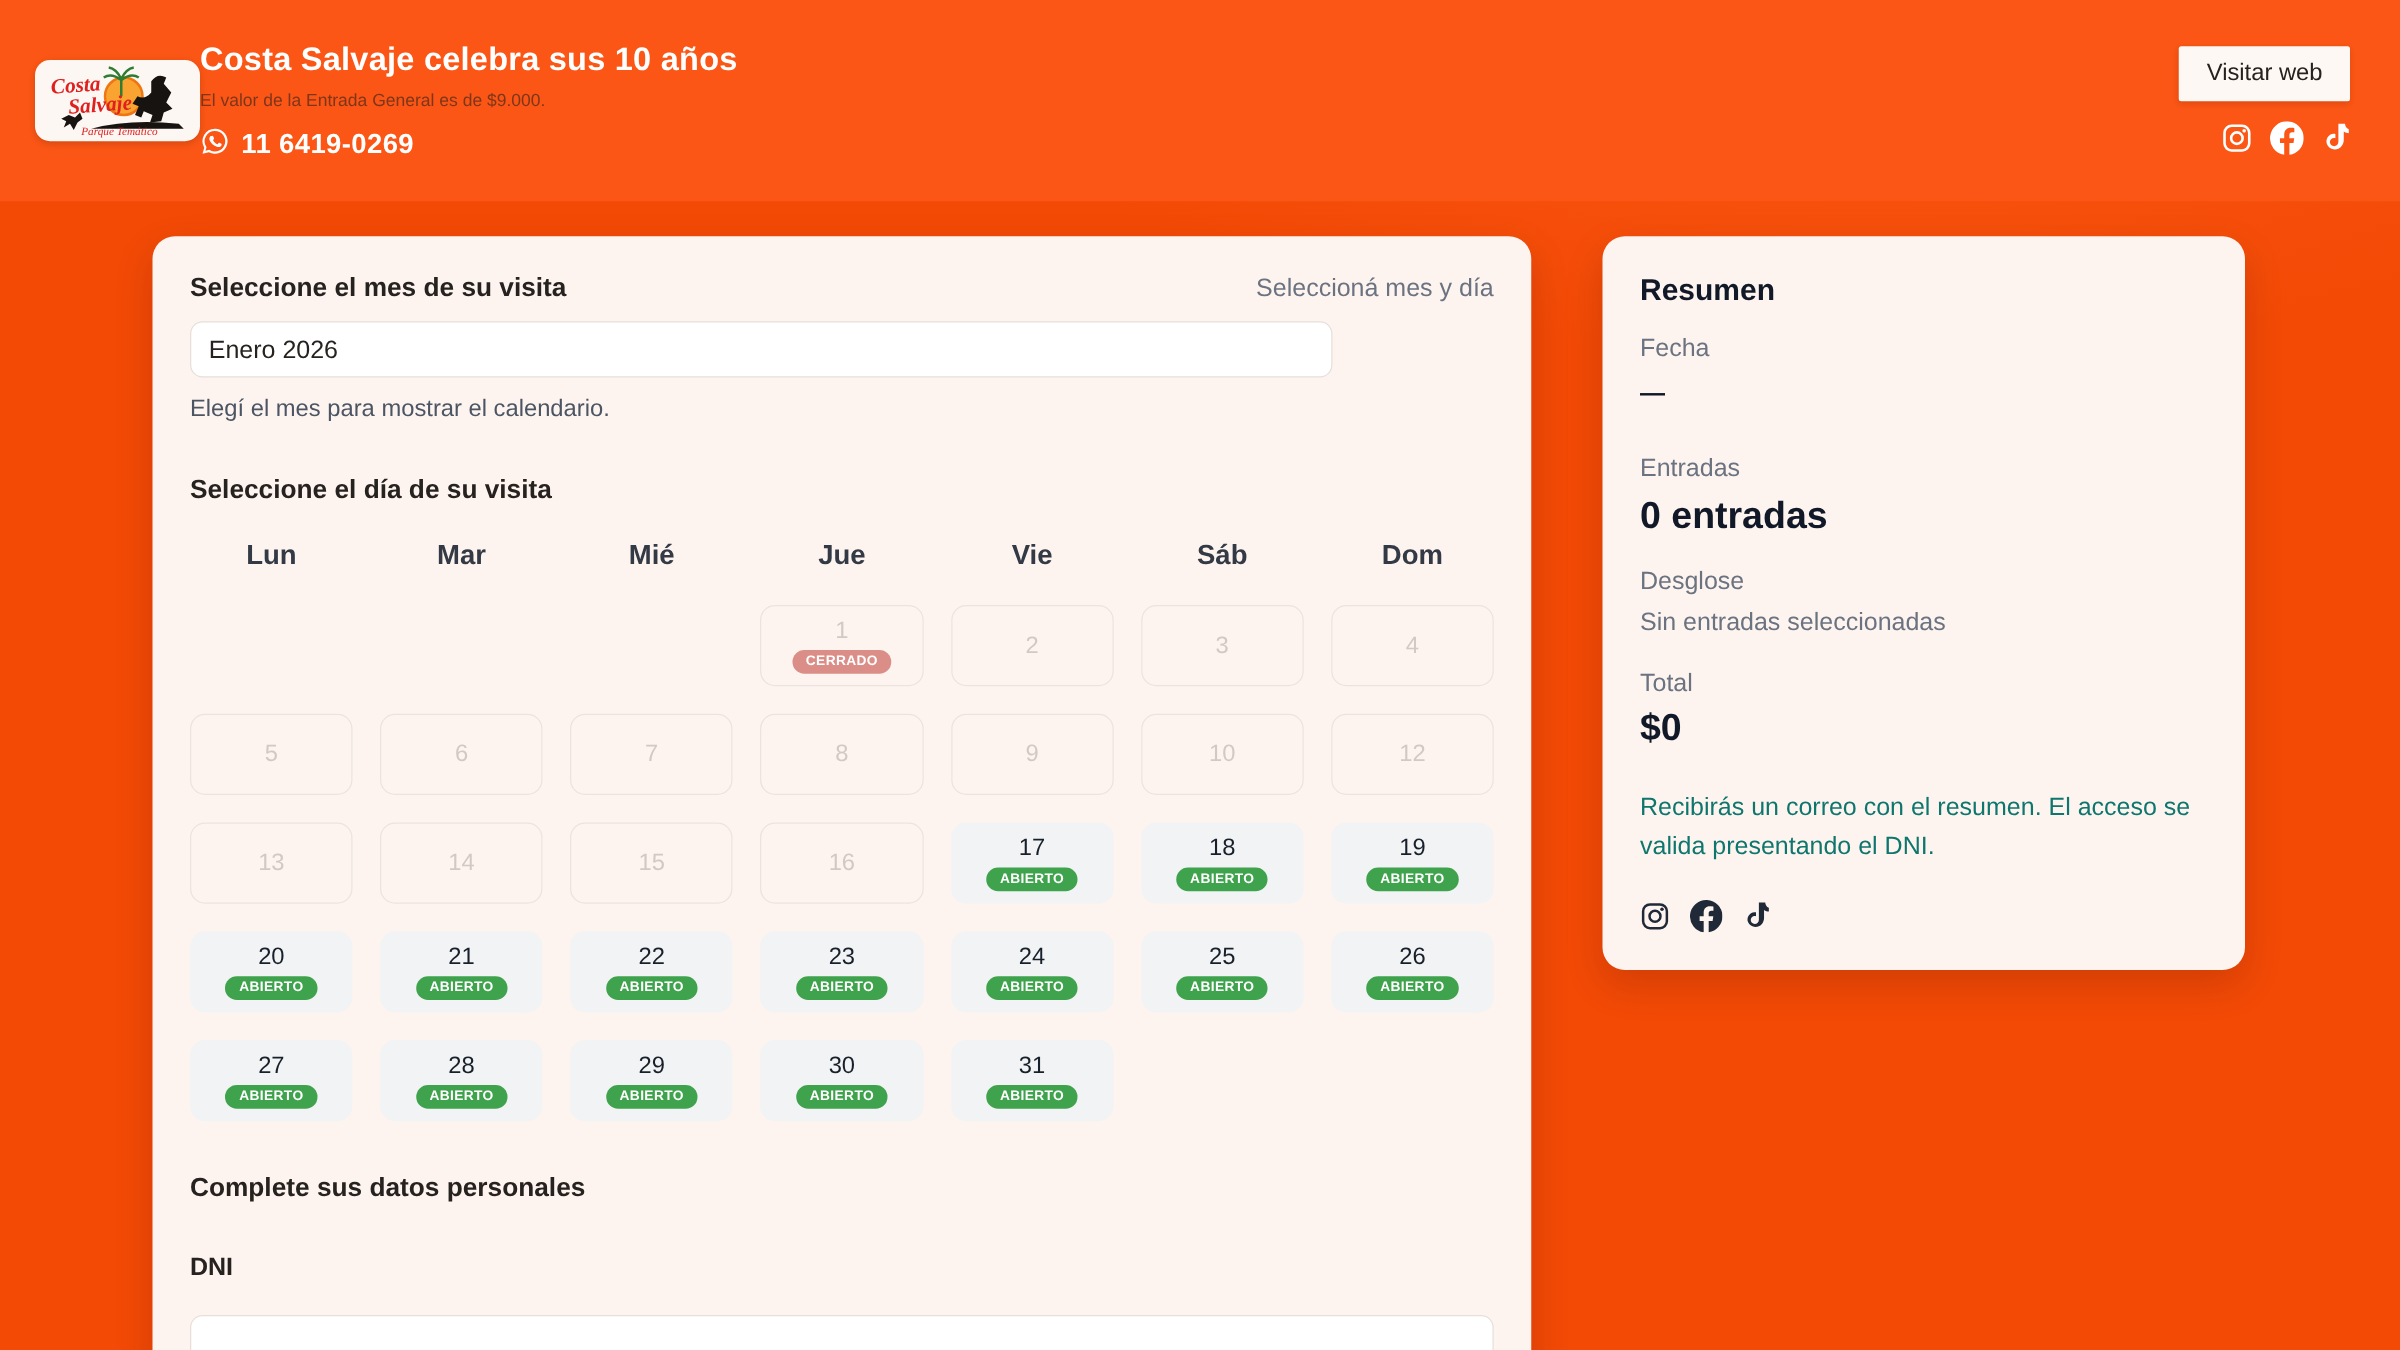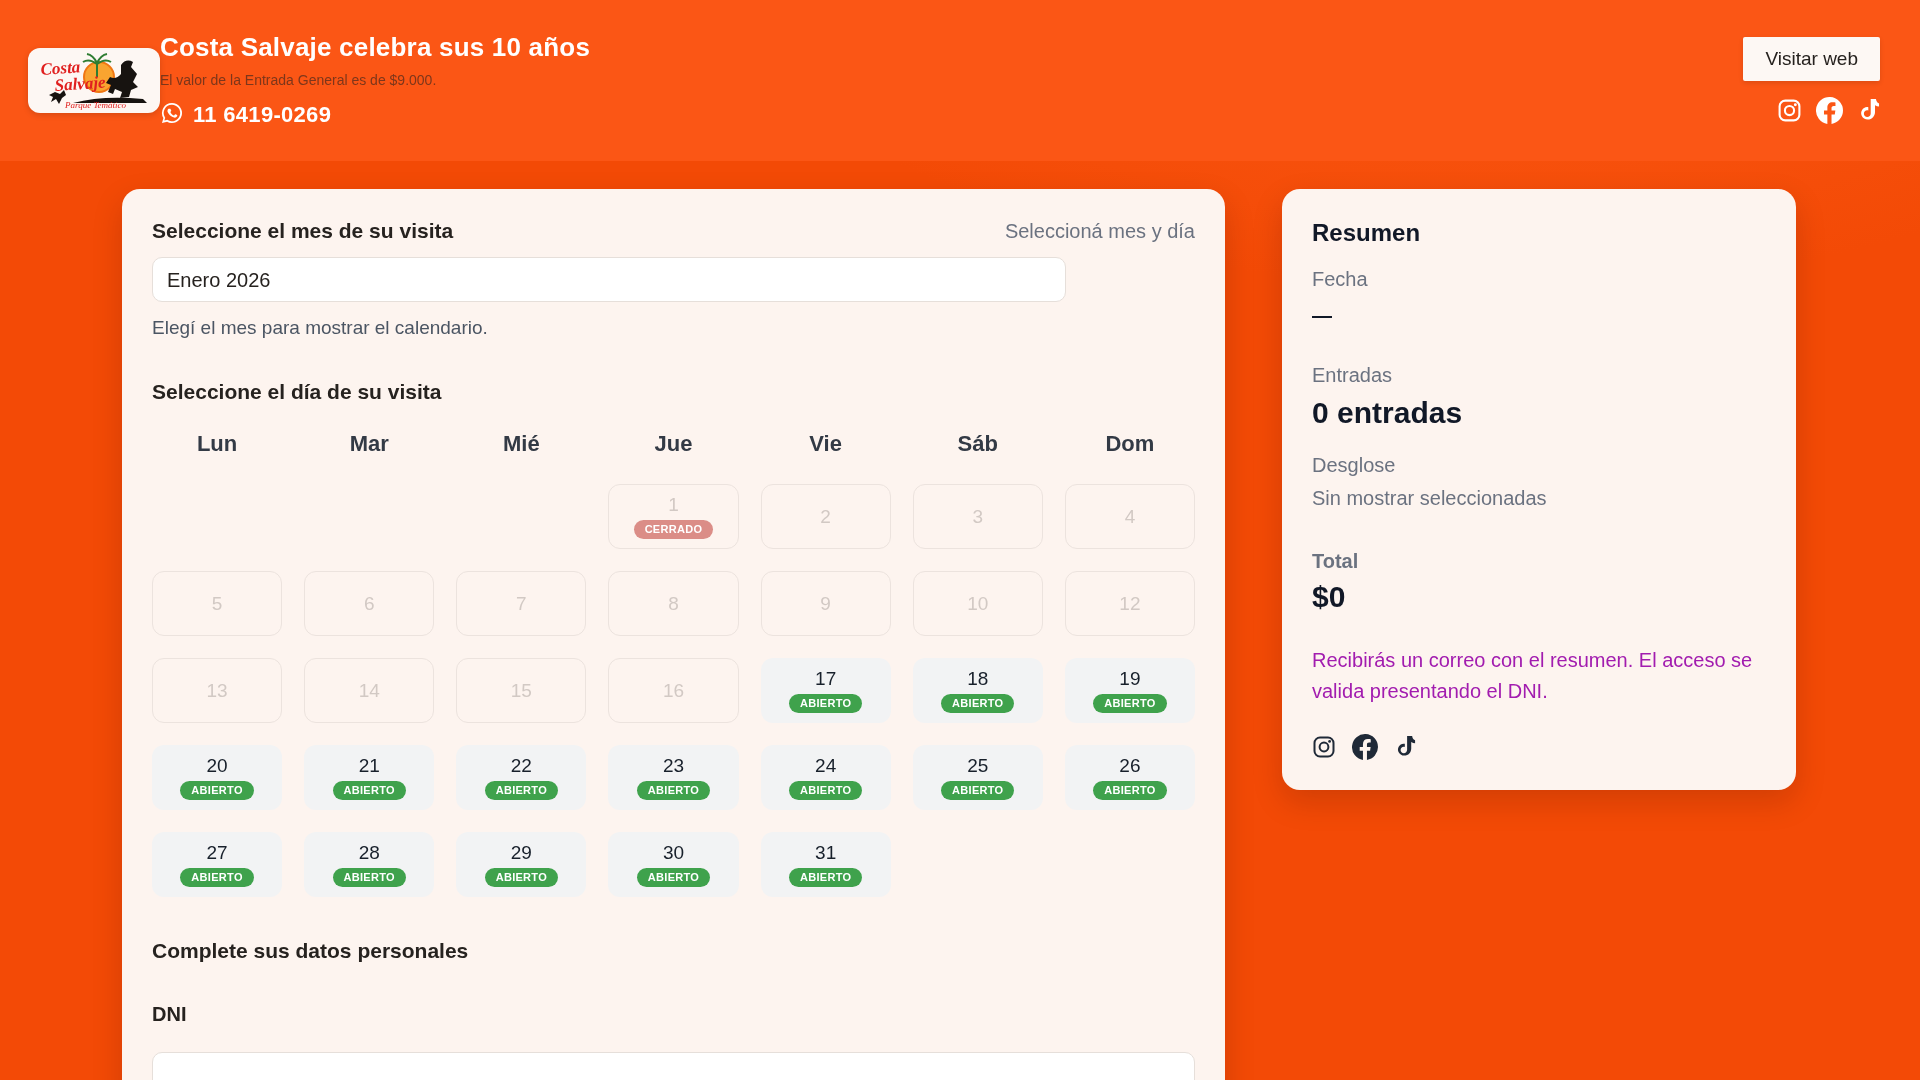--- a/index.html
+++ b/index.html
@@ -91,23 +91,23 @@
 
   
   .summary-title { font-size:24px; font-weight:600; color:#111827; }
   .summary-label { font-size:20px; color:#6b7280; }
   .lbl-fecha { margin-top:21px; }
   .val-dash { margin-top:13px; font-size:20px; font-weight:bold; color:#111827; }
   .lbl-entradas { margin-top:37px; }
   .val-entradas { margin-top:9px; font-size:30px; font-weight:bold; color:#111827; }
   .lbl-desglose { margin-top:24px; }
   .val-desglose { margin-top:10px; font-size:20px; color:#6b7280; }
-  .lbl-total { margin-top:40px;font-weight:bold; }
+  .lbl-total { margin-top:26px; }
   .val-total { margin-top:7px; font-size:30px; font-weight:bold; color:#111827; }
-  .summary-note { margin-top:31px; font-size:20px; color:#a21caf; line-height:1.55; max-width:450px; }
+  .summary-note { margin-top:31px; font-size:20px; color:#0f766e; line-height:1.55; max-width:450px; }
   .summary-social { display:flex; align-items:center; gap:16px; margin-top:27px; color:#1f2937; }
   .summary-social svg { display:block; }
 </style>
 </head>
 <body>
 
 <header class="top-bar">
   <div class="logo-card">
     <svg width="122" height="60" viewBox="0 0 122 60">
       <circle cx="66" cy="26" r="15" fill="#f9a430" stroke="#ef7612" stroke-width="2"></circle>
@@ -309,21 +309,21 @@
   <aside class="card summary-card">
     <h2 class="summary-title">Resumen</h2>
 
     <div class="summary-label lbl-fecha">Fecha</div>
     <div class="val-dash">—</div>
 
     <div class="summary-label lbl-entradas">Entradas</div>
     <div class="val-entradas">0 entradas</div>
 
     <div class="summary-label lbl-desglose">Desglose</div>
-    <div class="val-desglose">Sin mostrar seleccionadas</div>
+    <div class="val-desglose">Sin entradas seleccionadas</div>
 
     <div class="summary-label lbl-total">Total</div>
     <div class="val-total">$0</div>
 
     <p class="summary-note">Recibirás un correo con el resumen. El acceso se valida presentando el DNI.</p>
 
     <div class="summary-social">
       <a>
         <svg width="24" height="24" viewBox="0 0 24 24" fill="none" stroke="currentColor" stroke-width="2">
           <rect x="2.5" y="2.5" width="19" height="19" rx="5.5"></rect>

